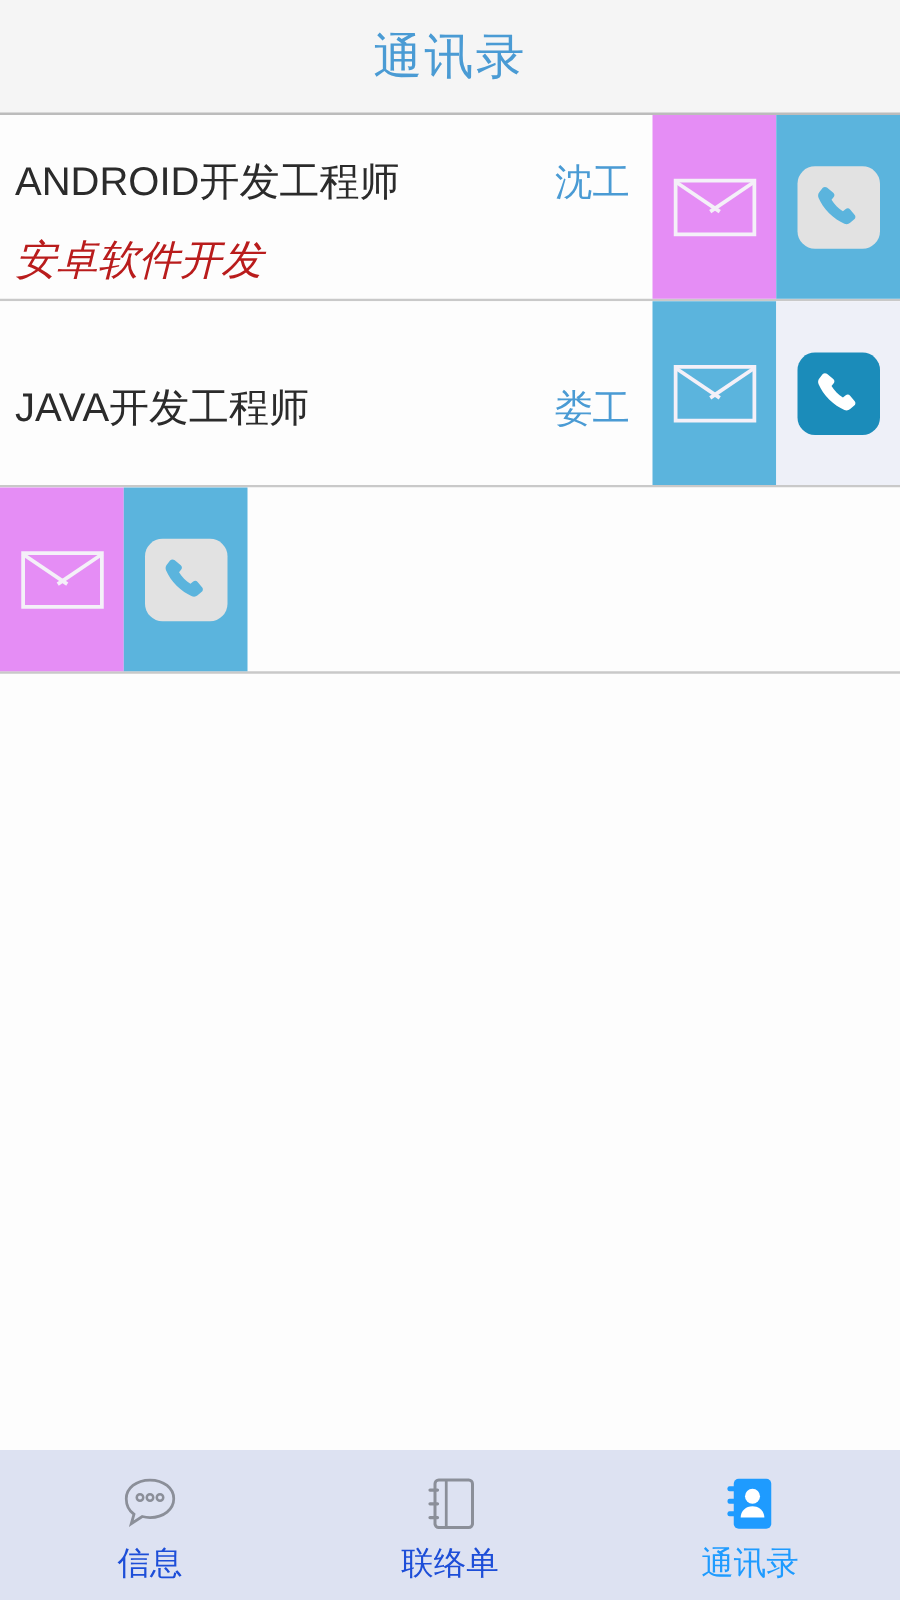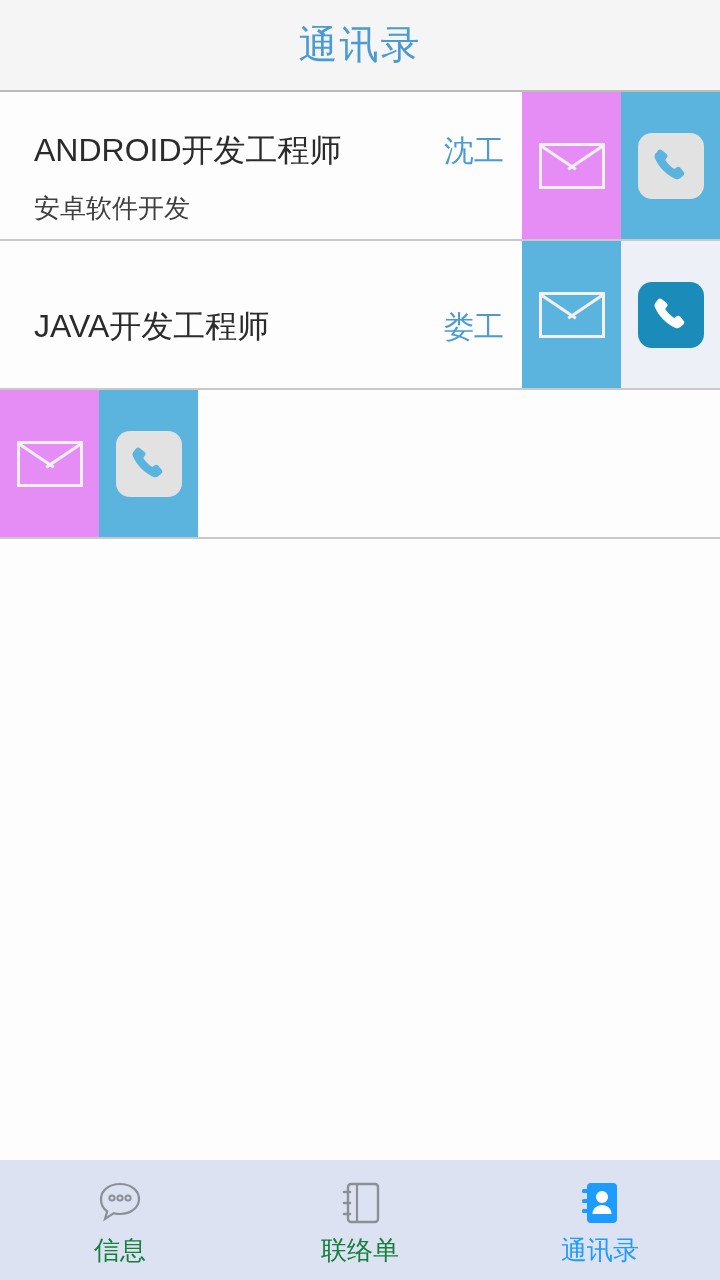--- a/index.html
+++ b/index.html
@@ -43,21 +43,21 @@
     display: flex;
     align-items: stretch;
     border-bottom: 2px solid #c9c9c9;
     background: #fdfdfd;
   }
   .row-main {
     flex: 1 1 auto;
     display: flex;
     flex-direction: column;
     justify-content: center;
-    padding: 0 18px 0 34px;
+    padding: 0 18px 0 12px;
     min-width: 0;
   }
   .row-line1 {
     display: flex;
     align-items: baseline;
     justify-content: space-between;
     width: 100%;
   }
   .row-title {
     font-size: 32px;
@@ -66,23 +66,24 @@
   }
   .row-person {
     font-size: 30px;
     color: #4a9bd4;
     padding-left: 14px;
     white-space: nowrap;
     margin-top: 26px;
   }
   .row-sub {
     margin-top: 18px;
-    font-size: 26px;
-    color: #404040;
+    font-size: 33px;
+    color: #b91c1c;
     white-space: nowrap;
+    font-style: italic;
   }
 
   
   .action {
     flex: 0 0 99px;
     display: flex;
     align-items: center;
     justify-content: center;
   }
   .action-msg.variant-purple { background: #e58df5; }
@@ -140,21 +141,21 @@
     justify-content: center;
     gap: 6px;
   }
   .tab-icon {
     height: 54px;
     display: flex; align-items: center; justify-content: center;
   }
   .tab-icon svg { display: block; }
   .tab-label {
     font-size: 26px;
-    color: #15803d;
+    color: #1d4ed8;
     line-height: 1;
   }
   .tab.active .tab-label { color: #1e9bff; }
 </style>
 </head>
 <body>
 
 <div class="phone">
 
   <div class="header">

